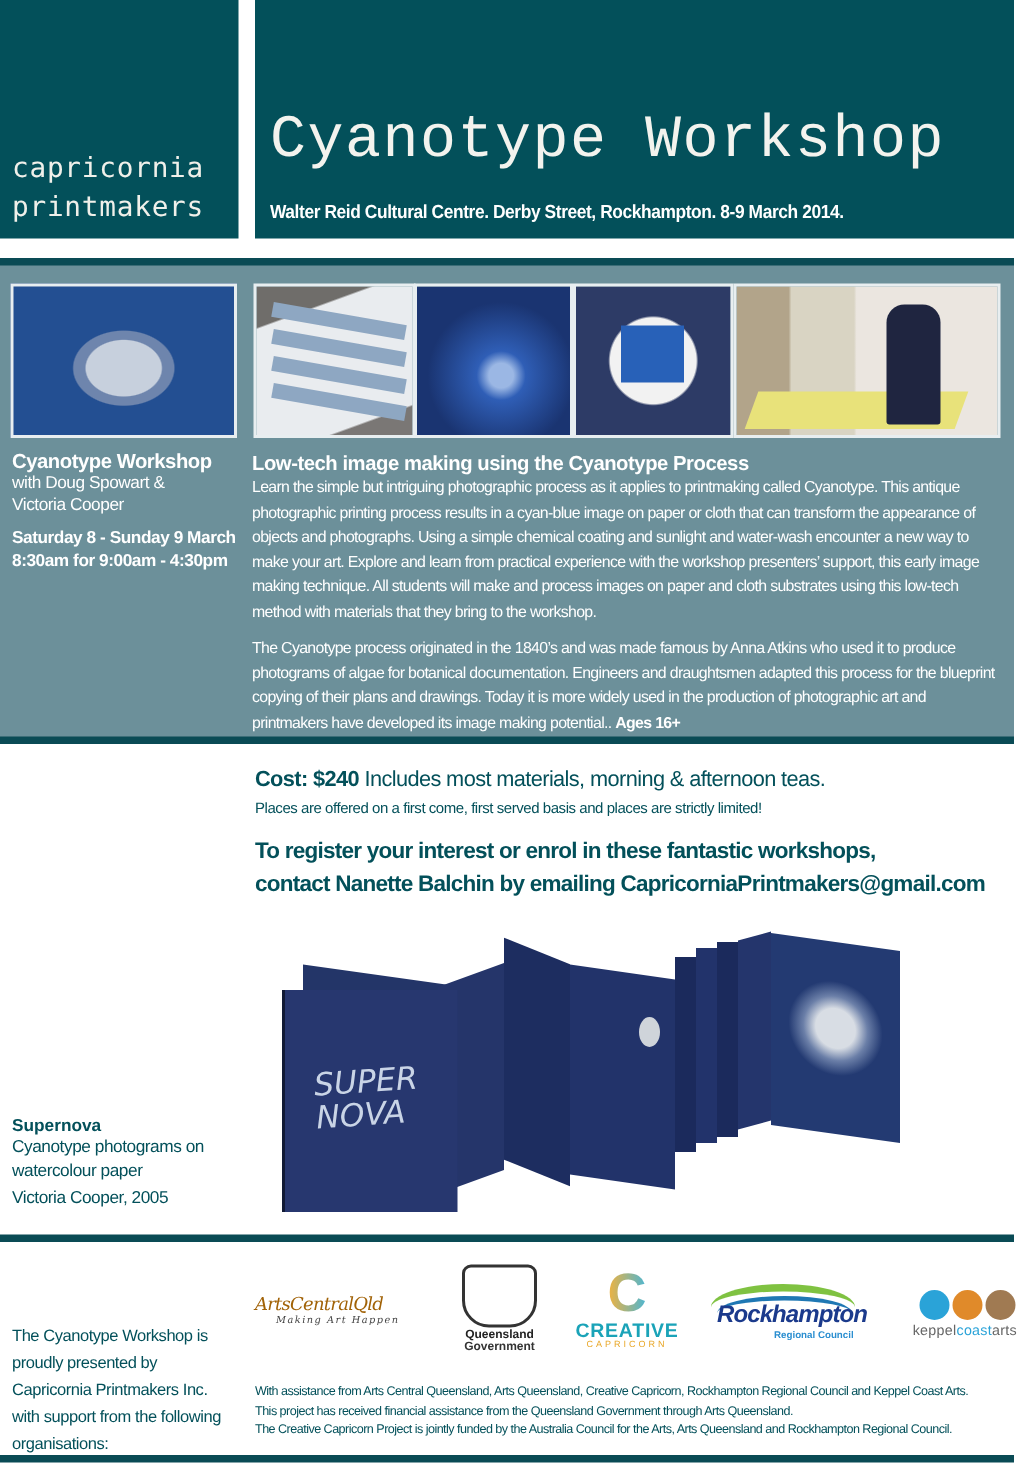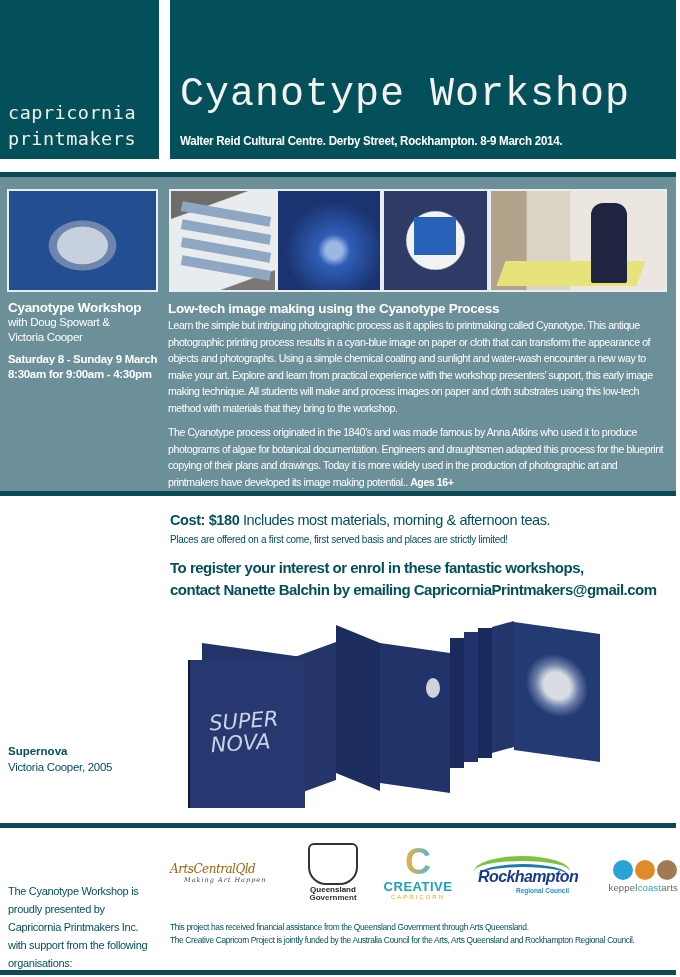--- a/index.html
+++ b/index.html
@@ -128,21 +128,21 @@
   </div>
 
   <div id="right-info">
     <p id="right-heading">Low-tech image making using the Cyanotype Process</p>
     <p class="para">Learn the simple but intriguing photographic process as it applies to printmaking called Cyanotype. This antique photographic printing process results in a cyan-blue image on paper or cloth that can transform the appearance of objects and photographs. Using a simple chemical coating and sunlight and water-wash encounter a new way to make your art. Explore and learn from practical experience with the workshop presenters’ support, this early image making technique. All students will make and process images on paper and cloth substrates using this low-tech method with materials that they bring to the workshop.</p>
     <p class="para" id="para2"><span> The Cyanotype process originated in the 1840’s and was made famous by Anna Atkins who used it to produce photograms of algae for botanical documentation.  Engineers and draughtsmen adapted this process for the blueprint copying of their plans and drawings. Today it is more widely used in the production of photographic art and printmakers have developed its image making potential..  </span><span class="bold">Ages 16+</span></p>
   </div>
 </div>
 
 <div id="cost" class="abs">
-  <div id="cost-line"><span class="bold">Cost: $180</span><span>  Includes most materials, morning &amp; afternoon teas.</span></div>
+  <div id="cost-line"><span class="bold">Cost: $240</span><span>  Includes most materials, morning &amp; afternoon teas.</span></div>
   <div id="places">Places are offered on a first come, first served basis and places are strictly limited!</div>
   <div id="register">
     <div>To register your interest or enrol in these fantastic workshops,</div>
     <div>contact Nanette Balchin by emailing CapricorniaPrintmakers@gmail.com</div>
   </div>
 </div>
 
 <div id="book" class="abs">
   <div class="pg" id="cover-back"></div>
   <div class="pg" style="left:102px;top:30px;width:44px;height:138px;transform:skewY(-20deg);background:#25356a"></div>
@@ -157,20 +157,21 @@
   <div class="pg" id="cover">
     <div id="cover-text">
       <div>SUPER</div>
       <div>NOVA</div>
     </div>
   </div>
 </div>
 
 <div id="caption" class="abs">
   <div id="cap-title">Supernova</div>
+  <div id="cap-desc">Cyanotype photograms on watercolour paper</div>
   <div id="cap-artist">Victoria Cooper, 2005</div>
 </div>
 
 <div class="abs rule" style="top:823px"></div>
 
 <div id="footer-left" class="abs">The Cyanotype Workshop is proudly presented by Capricornia Printmakers Inc. with support from the following organisations:</div>
 
 <div id="logo-acq" class="logo">
   <div id="acq-name">ArtsCentralQld</div>
   <div id="acq-tag">Making Art Happen</div>
@@ -196,17 +197,18 @@
 </div>
 
 <div id="logo-keppel" class="logo">
   <div>
     <span class="kc" id="kc1"></span><span class="kc" id="kc2"></span><span class="kc" id="kc3"></span>
   </div>
   <div id="kc-text"><span>keppel</span><span class="coast">coast</span><span>arts</span></div>
 </div>
 
 <div id="assist" class="abs">
+  <div>With assistance from Arts Central Queensland, Arts Queensland, Creative Capricorn, Rockhampton Regional Council and Keppel Coast Arts.</div>
   <div>This project has received financial assistance from the Queensland Government through Arts Queensland.</div>
   <div>The Creative Capricorn Project is jointly funded by the Australia Council for the Arts, Arts Queensland and Rockhampton Regional Council.</div>
 </div>
 
 <div class="abs rule" style="top:970px"></div>
 
 </body></html>

